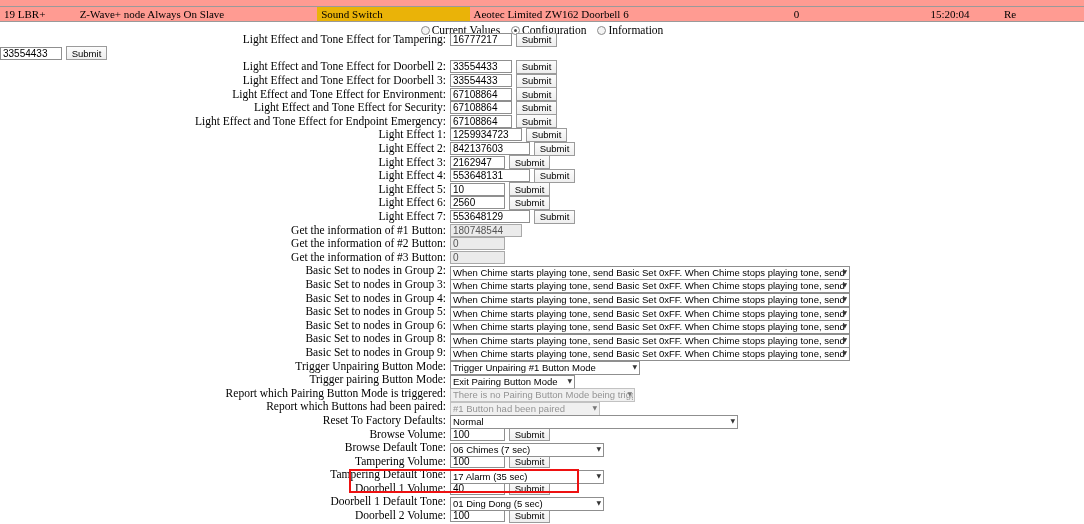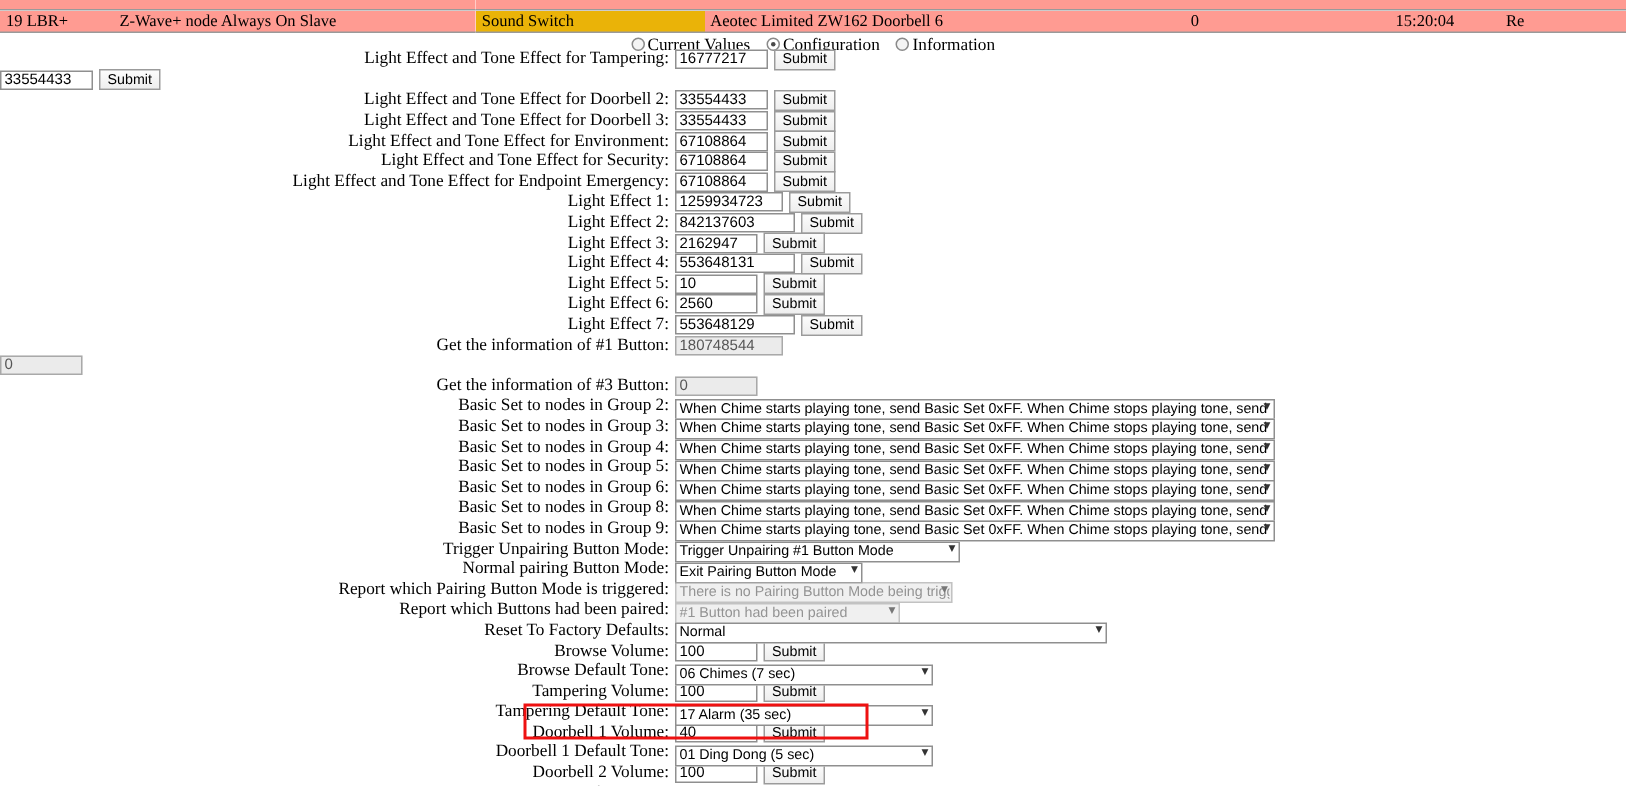--- a/index.html
+++ b/index.html
@@ -144,21 +144,21 @@
     pointer-events: none;
     font-family: "DejaVu Sans", sans-serif;
   }
   .selwrap.ro::after { color: #777; }
   .s400 { width: 400px; }
   .s190 { width: 190px; }
   .s125 { width: 125px; }
   .s185 { width: 185px; }
   .s150 { width: 150px; }
   .s260 { width: 288px; }
-  .s158 { width: 172px; }
+  .s158 { width: 154px; }
 
   
   .redbox {
     position: absolute;
     border: 2px solid #ee1111;
     pointer-events: none;
     z-index: 50;
     background: transparent;
   }
 </style>
@@ -297,20 +297,21 @@
       </div>
     </div>
 
     <div class="frow">
       <div class="lbl">Get the information of #1 Button:</div>
       <div class="ctl">
         <input class="txt ro w72" readonly="" value="180748544" style="">
       </div>
     </div>
     <div class="frow">
+      <div class="lbl">Get the information of #2 Button:</div>
       <div class="ctl">
         <input class="txt ro w55" readonly="" value="0" style="">
       </div>
     </div>
     <div class="frow">
       <div class="lbl">Get the information of #3 Button:</div>
       <div class="ctl">
         <input class="txt ro w55" readonly="" value="0" style="">
       </div>
     </div>
@@ -390,21 +391,21 @@
       <div class="lbl">Trigger Unpairing Button Mode:</div>
       <div class="ctl">
         <span class="selwrap">
           <select class="sel s190">
             <option>Trigger Unpairing #1 Button Mode</option>
           </select>
         </span>
       </div>
     </div>
     <div class="frow">
-      <div class="lbl">Normal pairing Button Mode:</div>
+      <div class="lbl">Trigger pairing Button Mode:</div>
       <div class="ctl">
         <span class="selwrap">
           <select class="sel s125">
             <option>Exit Pairing Button Mode</option>
           </select>
         </span>
       </div>
     </div>
     <div class="frow">
       <div class="lbl">Report which Pairing Button Mode is triggered:</div>

